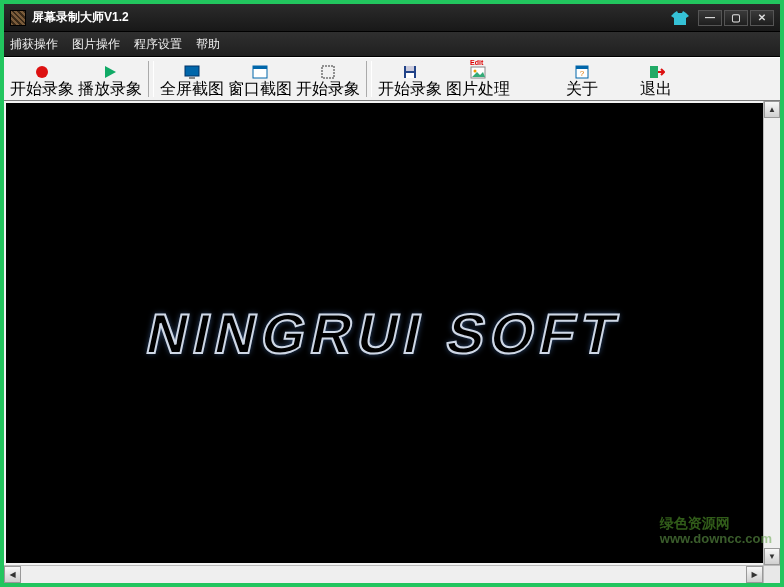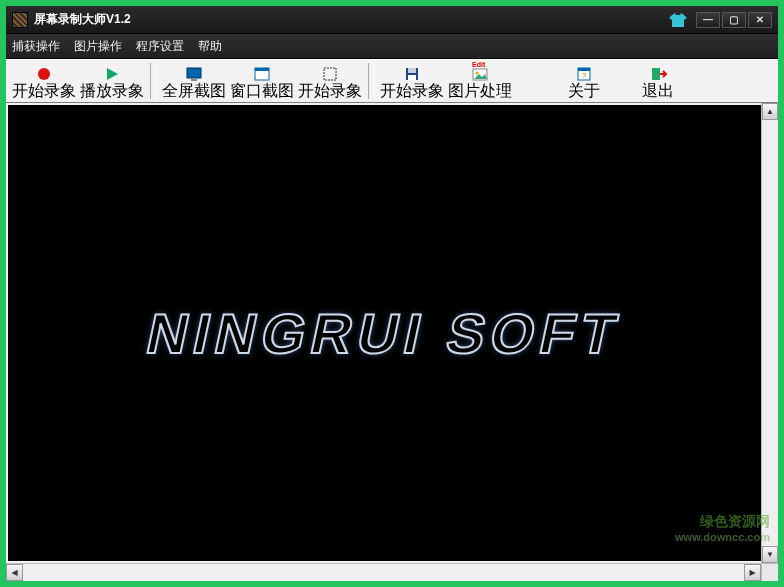--- a/index.html
+++ b/index.html
@@ -1,20 +1,20 @@
 <!DOCTYPE html>
 <html><head>
 <meta charset="utf-8">
 <style>
   * { box-sizing: border-box; margin: 0; padding: 0; }
   html, body { width: 784px; height: 587px; overflow: hidden; font-family: "Microsoft YaHei", SimSun, sans-serif; }
   .frame {
     width: 784px; height: 587px;
     background: #1a1a1a;
-    border: 6px solid #22c55e;
+    border: 4px solid #22c55e;
     display: flex; flex-direction: column;
     position: relative;
   }
   .titlebar {
     height: 28px;
     background: linear-gradient(#2b2b2b, #181818);
     color: #fff;
     display: flex; align-items: center;
     padding: 0 6px;
     font-size: 12px; font-weight: bold;
@@ -91,25 +91,25 @@
   .statusbar{
     height:18px;background:#f2f2f2;border-top:1px solid #bbb;
     display:flex;align-items:center;
   }
   .hscroll{flex:1;height:17px;display:flex;background:#e8e8e8;}
   .hbtn{width:17px;background:linear-gradient(#f8f8f8,#d0d0d0);border:1px solid #999;display:flex;align-items:center;justify-content:center;font-size:8px;color:#333;cursor:pointer;}
   .htrack{flex:1;background:#efefef;}
   .corner{width:17px;height:17px;background:#e8e8e8;border-left:1px solid #bbb;}
   .watermark{
     position:absolute;right:8px;bottom:18px;
-    text-align:right;font-size:14px;font-weight:bold;
+    font-size:14px;font-weight:bold;
     color:#5aa82f;opacity:.55;line-height:16px;
     pointer-events:none;
   }
-  .watermark .sub{font-size:11px;color:#6aa84f;margin-left:24px;}
+  .watermark .sub{font-size:13px;color:#6aa84f;}
 </style>
 </head>
 <body>
 
 <div class="frame">
 
   <div class="titlebar">
     <div class="appicon"></div>
     <div class="title">屏幕录制大师V1.2</div>
     <div class="shirt">

